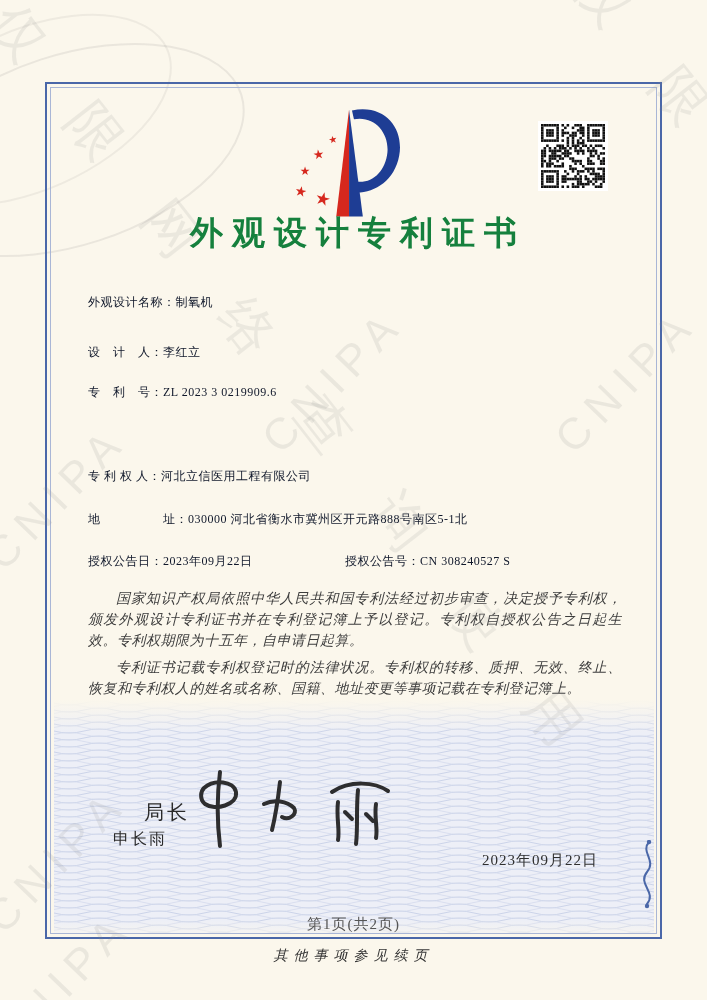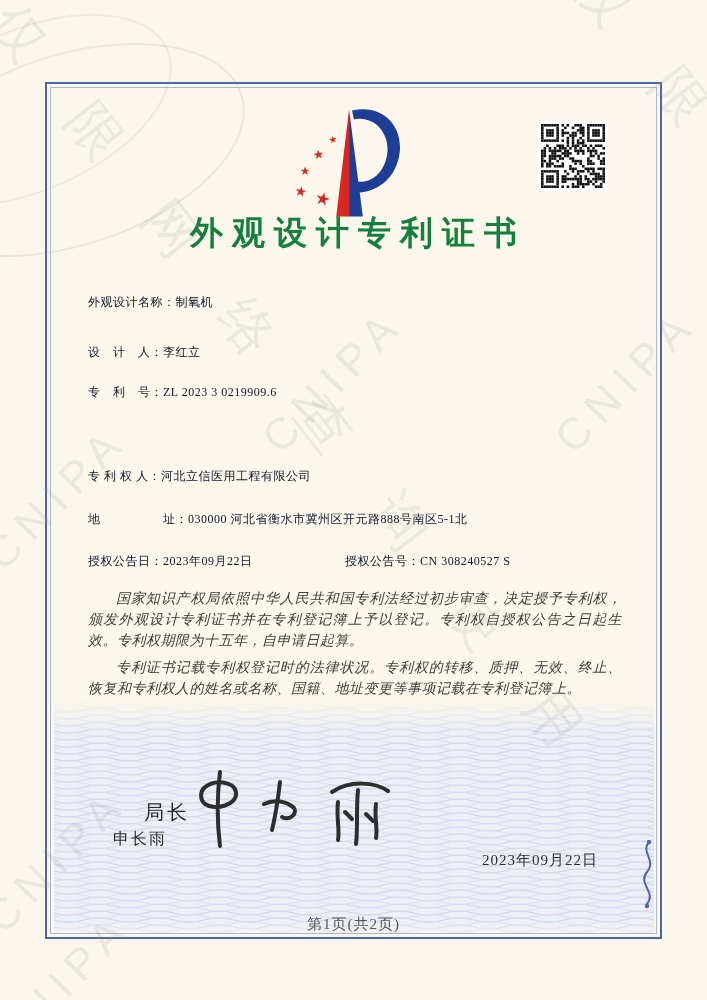--- a/index.html
+++ b/index.html
@@ -544,14 +544,15 @@
       <path d="M168,28 C166,48 168,66 166,82"></path>
       <path d="M148,40 C146,55 150,68 148,78"></path>
       <path d="M186,42 C184,56 188,66 186,76"></path>
       <path d="M155,50 l7,7"></path>
       <path d="M176,52 l7,7"></path>
     </g>
   </svg>
 
   <div class="issue-date">2023年09月22日</div>
   <div class="page-num">第1页(共2页)</div>
+  <div class="cont-note">其他事项参见续页</div>
 
 </div>
 
 </body></html>

